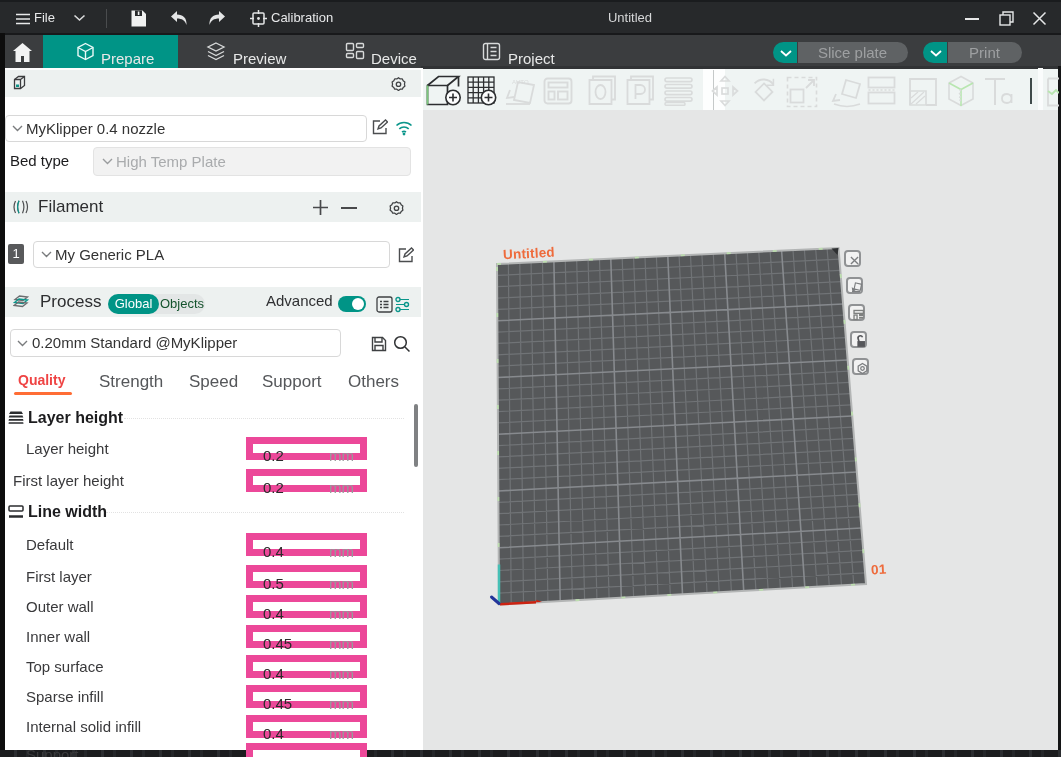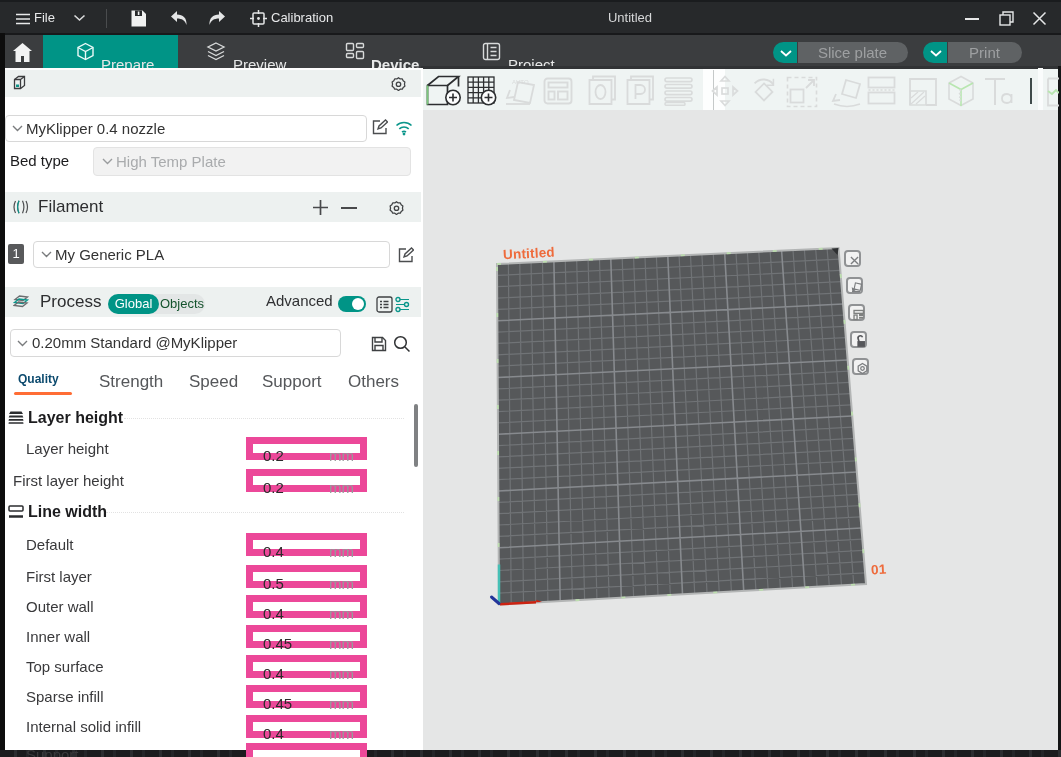--- a/index.html
+++ b/index.html
@@ -2,21 +2,21 @@
 <html><head><meta charset="utf-8"><style>
 *{margin:0;padding:0;box-sizing:border-box;}
 body{font-family:"Liberation Sans",sans-serif;}
 #app{position:relative;width:1061px;height:757px;background:#e5e6e6;overflow:hidden;}
 .abs{position:absolute;}
 
 #titlebar{left:0;top:0;width:1061px;height:33px;background:#27292b;border-top:2px solid #1a1c1e;}
 .tb-white{color:#e8e9ea;font-size:13px;}
 
 #tabbar{left:0;top:33px;width:1061px;height:35px;background:#3b3d3f;border-top:2px solid #18191b;}
-.tab{position:absolute;top:6px;height:47px;display:flex;align-items:center;color:#e7e8e8;font-size:15px;text-align:center;}
+.tab{position:absolute;top:0;height:47px;display:flex;align-items:center;color:#e7e8e8;font-size:15px;text-align:center;}
 
 #sidebar{left:5px;top:68px;width:418px;height:682px;background:#fff;z-index:5;}
 .sechdr{position:absolute;left:0;width:416px;background:#edf1f0;}
 .combo{position:absolute;background:#fff;border:1px solid #d8d8d8;border-radius:4px;font-size:15px;color:#333;}
 .lbl{position:absolute;font-size:15px;color:#39393b;}
 .vbox{position:absolute;left:241px;width:121px;height:23px;border:7px solid #ec4899;background:#fff;}
 .vbox .v{position:absolute;left:10px;top:3px;font-size:15px;color:#2b2b2b;}
 .vbox .u{position:absolute;right:6px;top:3px;font-size:15px;color:#97999b;}
 .ghdr{position:absolute;left:23px;font-size:16px;font-weight:bold;color:#1c1c1e;}
 
@@ -91,21 +91,21 @@
       </svg>
     <div class="tab" style="left:233px;">Preview</div>
     <svg class="abs" style="left:345px;top:7px" width="20" height="20" viewBox="0 0 20 20">
         <g fill="none" stroke="#d8dada" stroke-width="1.4">
           <rect x="1.5" y="1.5" width="7" height="7" rx="1"></rect>
           <rect x="11.5" y="1.5" width="7" height="4" rx="1"></rect>
           <rect x="1.5" y="11.5" width="7" height="4" rx="1"></rect>
           <rect x="11.5" y="9.5" width="7" height="7" rx="1"></rect>
         </g>
       </svg>
-    <div class="tab" style="left:371px;font-weight:bold;">Device</div>
+    <div class="tab" style="left:371px;">Device</div>
     <svg class="abs" style="left:482px;top:7px" width="19" height="19" viewBox="0 0 19 19">
         <g fill="none" stroke="#d8dada" stroke-width="1.4">
           <rect x="1.5" y="1.5" width="16" height="16" rx="2"></rect>
           <path d="M5.5 1.5v16"></path>
           <path d="M8.5 5.5h6M8.5 9.5h6M8.5 13.5h6"></path>
         </g>
       </svg>
     <div class="tab" style="left:508px;">Project</div>
 
     <div class="abs" style="left:773px;top:7px;width:24px;height:21px;background:#009486;border-radius:10.5px 0 0 10.5px;"></div>
@@ -238,21 +238,21 @@
 <svg class="abs" style="left:366px;top:270px" width="16" height="16" viewBox="0 0 16 16">
           <g fill="none" stroke="#3e4042" stroke-width="1.4">
             <path d="M1.5 1.5h10l3 3v10h-13z"></path>
             <path d="M4 1.5v4.5h7V1.5M4 14.5V9.5h8v5"></path>
           </g>
         </svg>
 <svg class="abs" style="left:388px;top:269px" width="18" height="18" viewBox="0 0 18 18">
           <circle cx="7.5" cy="7.5" r="5.8" fill="none" stroke="#2f3133" stroke-width="1.5"></circle>
           <path d="M12 12l4.5 4.5" stroke="#2f3133" stroke-width="1.5"></path>
         </svg>
-<div class="abs" style="left:13px;top:306px;font-size:12px;font-weight:bold;color:#0c4a6e;">Quality</div>
+<div class="abs" style="left:13px;top:306px;font-size:14px;font-weight:bold;color:#ef4444;">Quality</div>
 <div class="abs" style="left:9px;top:326px;width:58px;height:3px;background:#ff6d35;border-radius:2px;"></div>
 <div class="abs" style="left:94px;top:306px;font-size:17px;color:#55575a;">Strength</div>
 <div class="abs" style="left:184px;top:306px;font-size:17px;color:#55575a;">Speed</div>
 <div class="abs" style="left:257px;top:306px;font-size:17px;color:#55575a;">Support</div>
 <div class="abs" style="left:343px;top:306px;font-size:17px;color:#55575a;">Others</div>
 <svg class="abs" style="left:3px;top:344px" width="16" height="16" viewBox="0 0 16 16">
           <g fill="#2b2d2f">
             <path d="M2.5 1.5h11l1.5 2.5H1z"></path>
             <path d="M1.5 5.5h13l0.8 2H0.7z"></path>
             <path d="M1 9h14l0.5 1.8H0.5z"></path>

